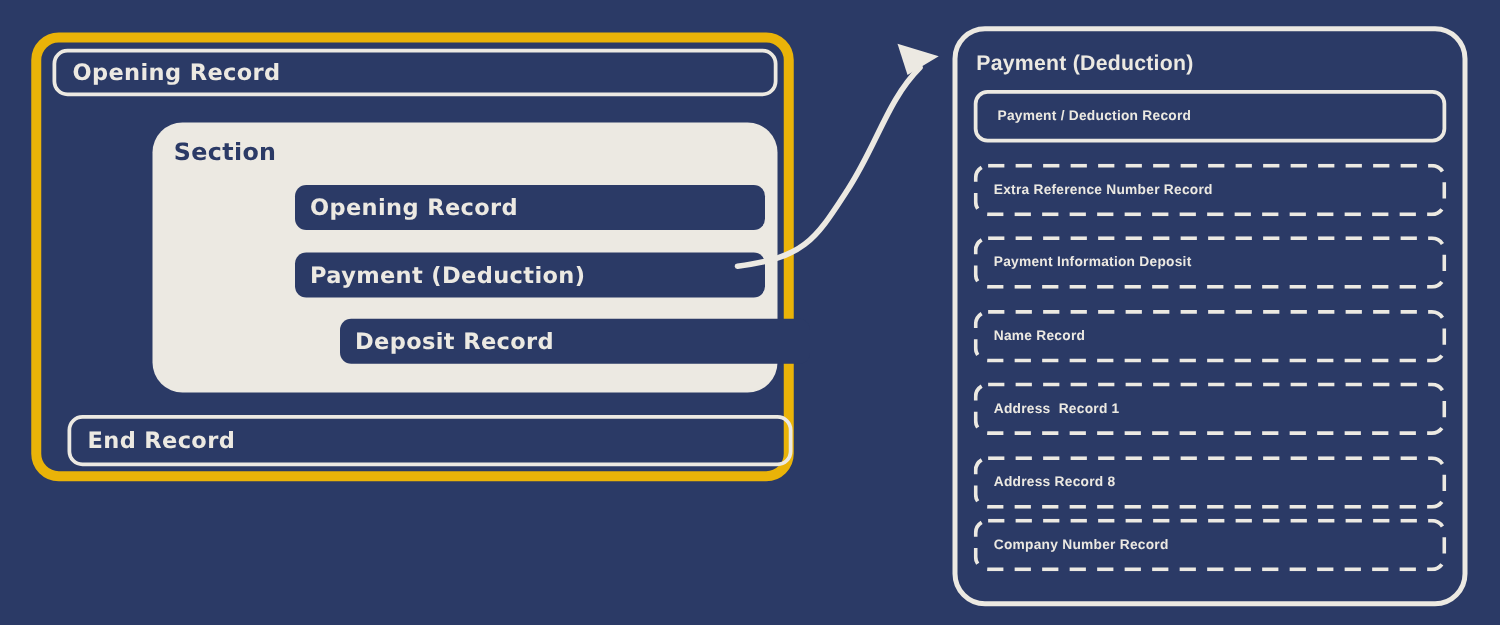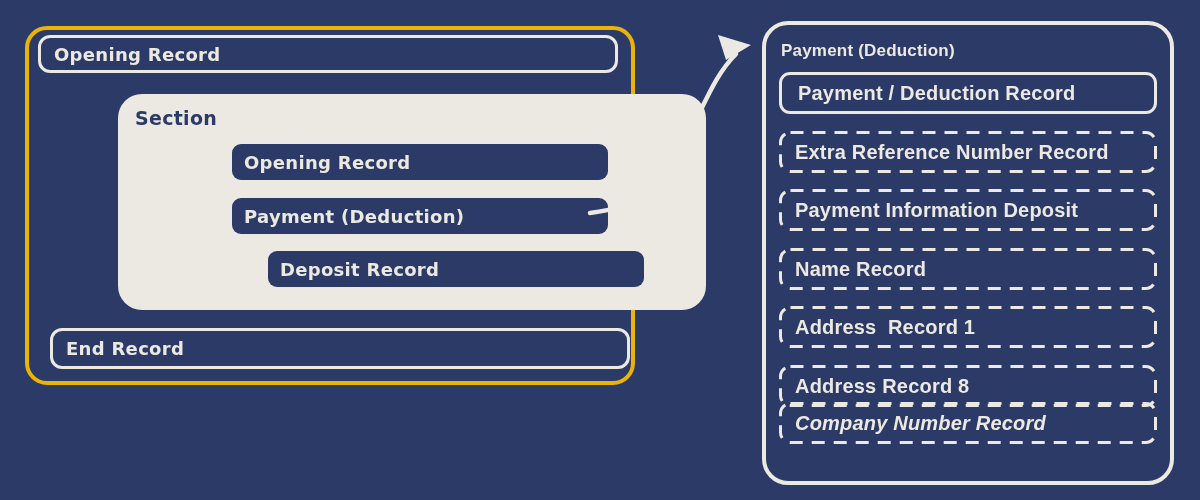--- a/index.html
+++ b/index.html
@@ -3,32 +3,32 @@
 <meta charset="utf-8">
 <style>
   html,body{margin:0;padding:0;background:#2b3a66;}
   .canvas{
     position:relative;width:1200px;height:500px;background:#2b3a66;overflow:hidden;
     font-family:"DejaVu Sans","Liberation Sans",sans-serif;
   }
   
   .left-container{
     position:absolute;left:25px;top:26px;width:610px;height:359px;
-    border:4px solid #eab308;border-radius:22px;box-sizing:border-box;padding-left:20px;
+    border:8px solid #eab308;border-radius:22px;box-sizing:border-box;padding-left:20px;
   }
   .outline-bar{
     position:absolute;left:9px;width:580px;height:38px;
     border:3px solid #ece9e2;border-radius:12px;box-sizing:border-box;
     display:flex;align-items:center;padding-left:13px;
     color:#ece9e2;font-weight:bold;font-size:18px;letter-spacing:.3px;
   }
   .outline-bar.opening{top:5px;}
   .outline-bar.end{top:298px;height:41px;margin-left:12px;}
   .section{
-    position:absolute;left:89px;top:64px;width:588px;height:216px;
+    position:absolute;left:89px;top:64px;width:500px;height:216px;
     background:#ece9e2;border-radius:24px;
   }
   .section-title{
     position:absolute;left:17px;top:13px;
     color:#2b3a66;font-weight:bold;font-size:19px;letter-spacing:.3px;
   }
   .navy-bar{
     position:absolute;left:114px;width:376px;height:36px;
     background:#2b3a66;border-radius:9px;
     display:flex;align-items:center;padding-left:12px;box-sizing:border-box;
@@ -49,29 +49,29 @@
     position:absolute;left:15px;top:16px;
     color:#ece9e2;font-weight:bold;font-size:17px;letter-spacing:.2px;
   }
   .record{
     position:absolute;left:13px;width:378px;height:42px;box-sizing:border-box;
   }
   .record.solid{border:3px solid #ece9e2;border-radius:11px;}
   .record .dash-border{position:absolute;left:0;top:0;}
   .record-label{
     position:absolute;left:16px;top:0;height:100%;display:flex;align-items:center;
-    color:#ece9e2;font-weight:bold;font-size:20px;letter-spacing:.2px;white-space:pre;
+    color:#ece9e2;font-weight:bold;font-size:11px;letter-spacing:.2px;white-space:pre;
   }
   .record.r0{top:47px;}
   .record.r1{top:106px;}
   .record.r2{top:164px;}
   .record.r3{top:223px;}
   .record.r4{top:281px;}
   .record.r5{top:340px;}
-  .record.r6{top:377px;font-style:italic;}
+  .record.r6{top:390px;}
 </style>
 </head>
 <body>
 
 <div class="canvas">
 
   <div class="left-container">
 
     <div class="outline-bar opening">
       <span>Opening Record</span>

